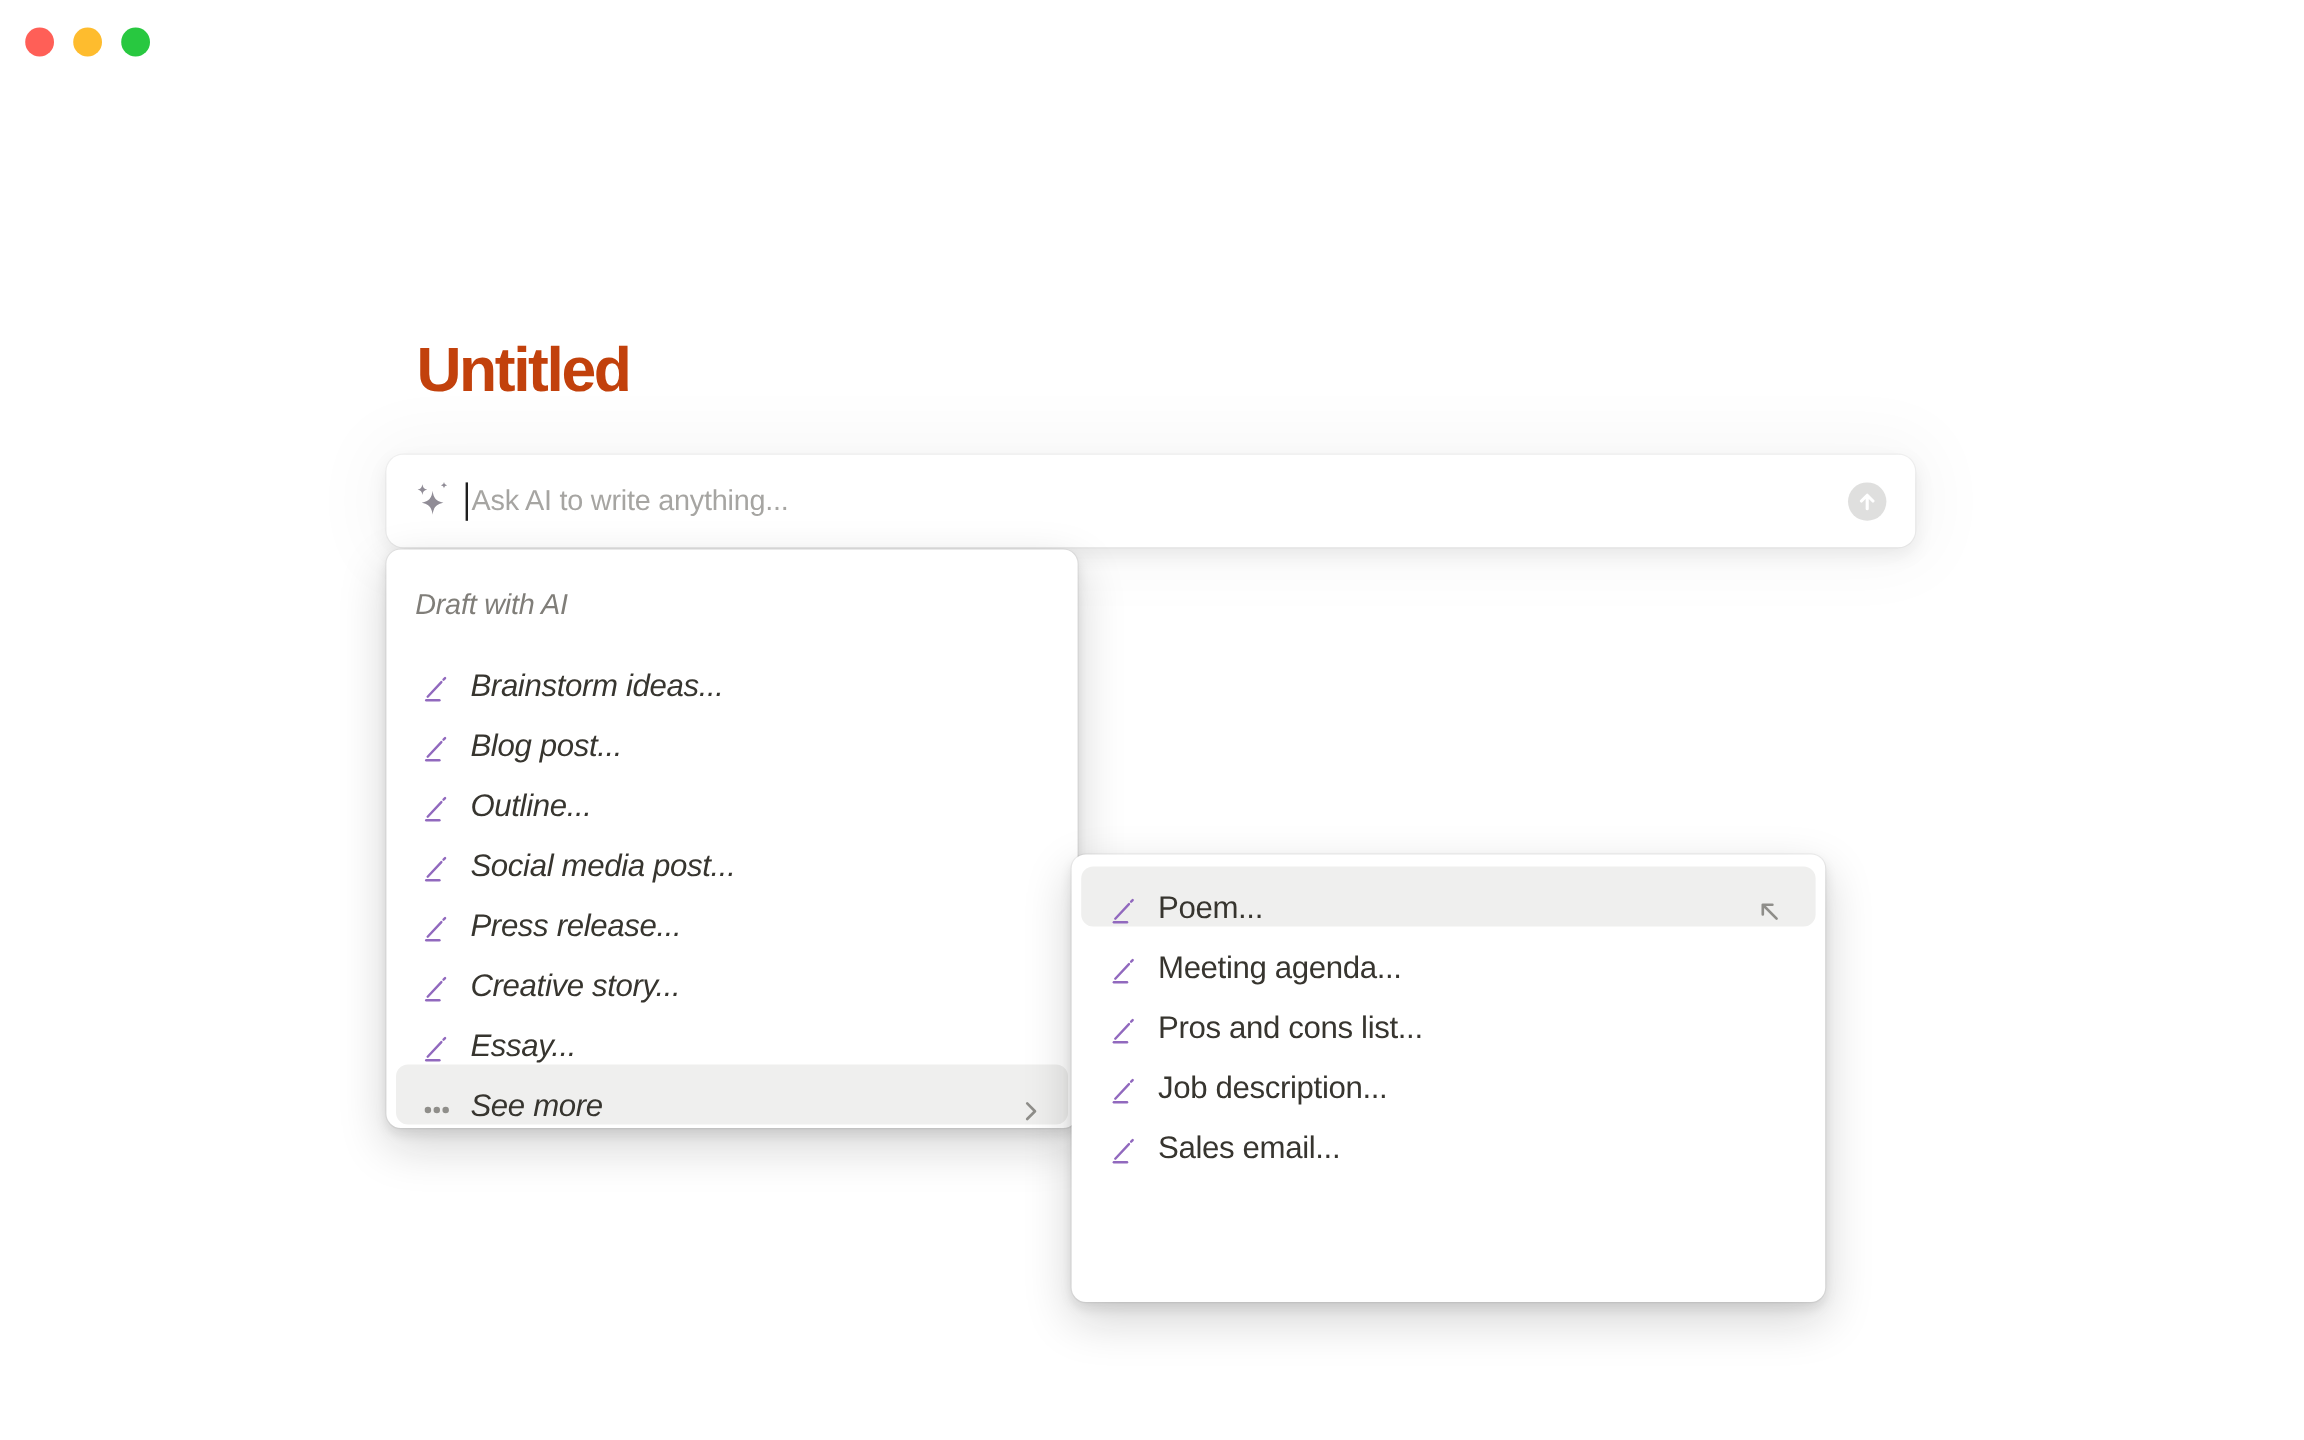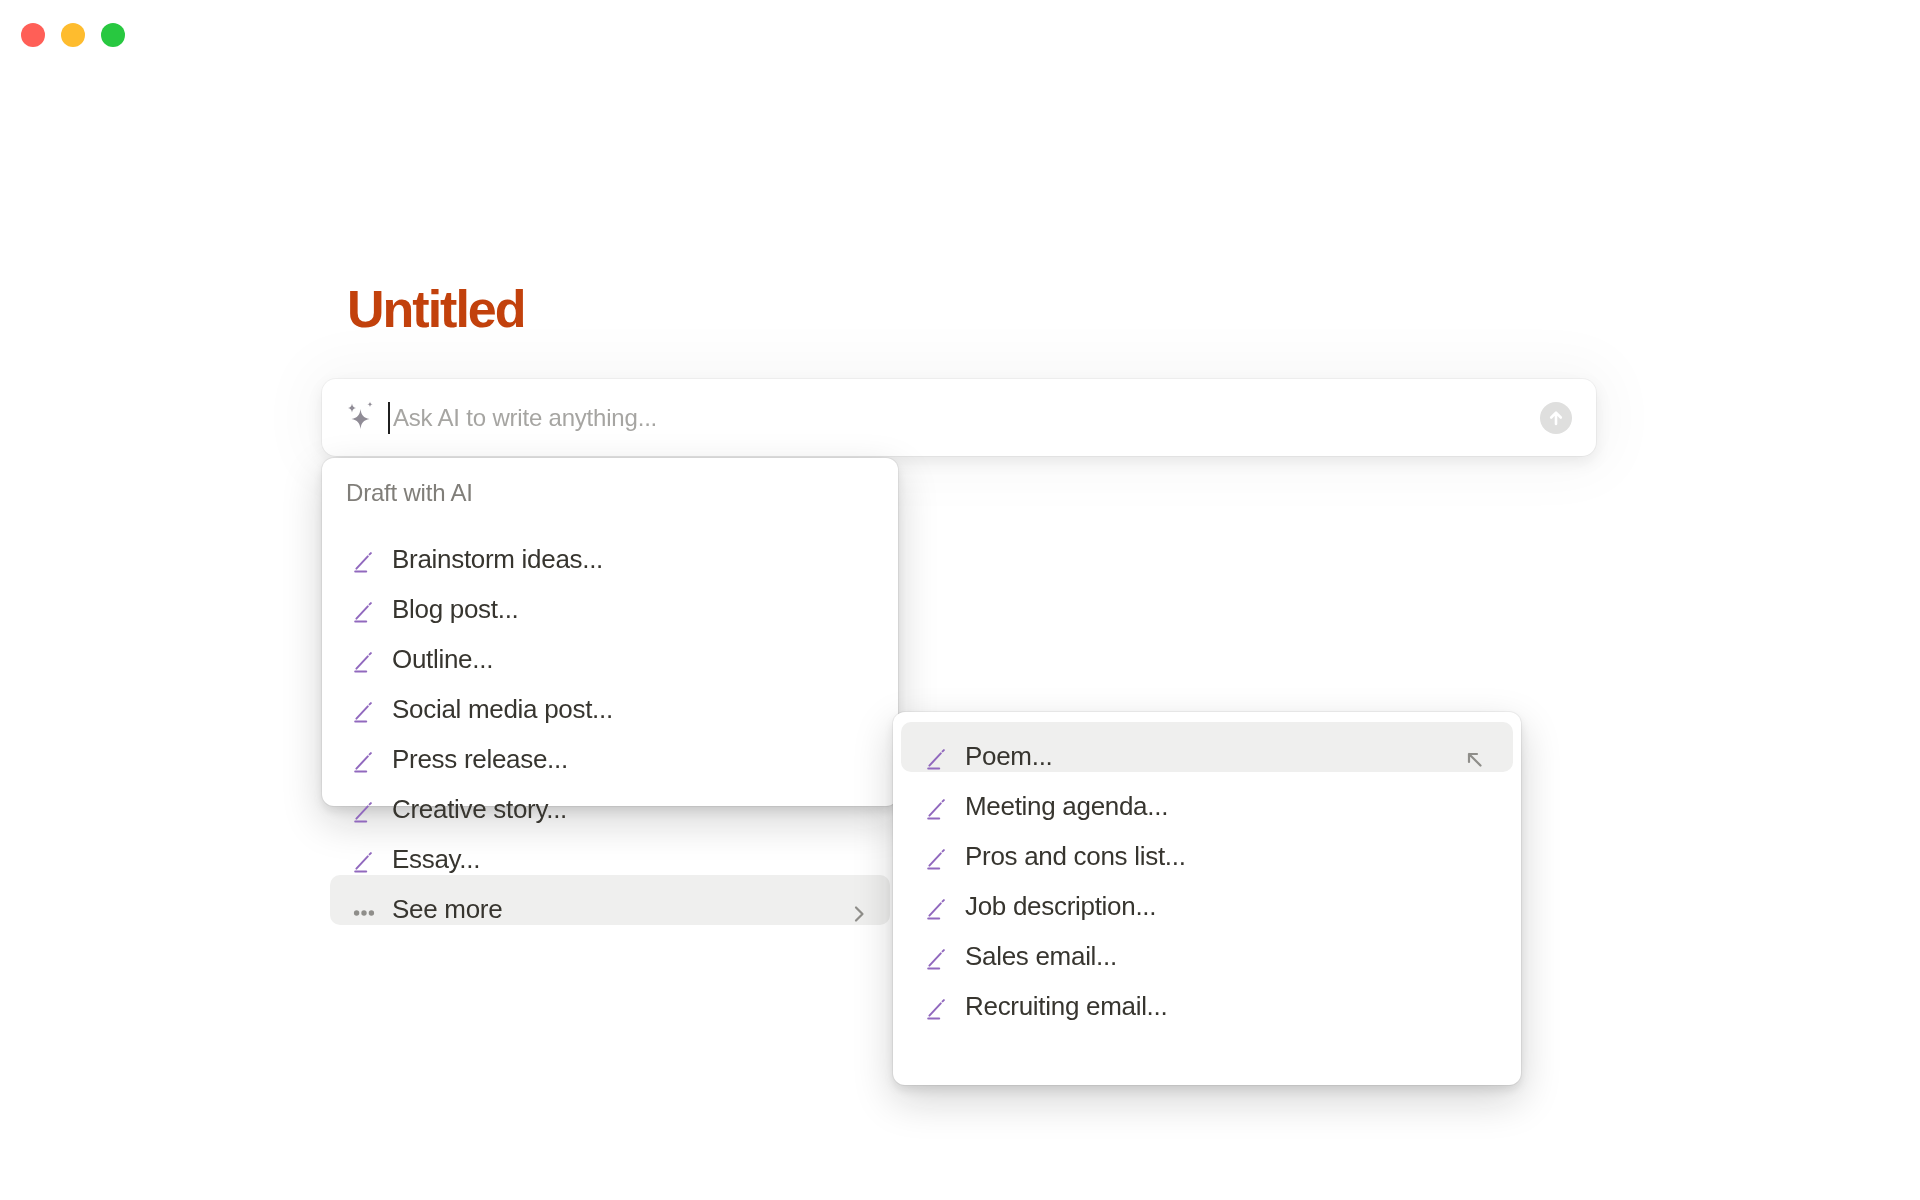--- a/index.html
+++ b/index.html
@@ -42,21 +42,21 @@
     padding:0;cursor:default;
   }
 
   
   .panel{
     position:absolute;background:#ffffff;border-radius:12px;box-sizing:border-box;
     box-shadow:rgba(15,15,15,0.05) 0 0 0 1px,
                rgba(15,15,15,0.1) 0 5px 10px,
                rgba(15,15,15,0.18) 0 15px 40px;
   }
-  .panel-draft{left:322px;top:458px;width:576px;height:348px;padding-top:20px;z-index:5;}
+  .panel-draft{left:322px;top:458px;width:576px;height:482px;padding-top:32px;z-index:5;font-style:italic;}
   .panel-submenu{left:893px;top:712px;width:628px;height:373px;padding-top:10px;z-index:6;}
 
   .menu-header{
     height:30px;line-height:30px;margin:0 0 17px 0;padding-left:24px;
     font-size:24px;color:#807E79;letter-spacing:-0.2px;
   }
   .menu-row{
     height:50px;margin:0 8px;border-radius:8px;
     display:flex;align-items:flex-end;box-sizing:border-box;
     padding-left:22px;padding-right:16px;
@@ -242,24 +242,14 @@
       <div class="menu-row">
         <span class="row-icon">
           <svg width="24" height="24" viewBox="0 0 24 24">
       <path d="M3.2 20.6 H14.2" stroke="#9169BE" stroke-width="2" stroke-linecap="round" fill="none"></path>
       <path d="M4.4 17.6 L15.8 5.4" stroke="#9169BE" stroke-width="2" stroke-linecap="round" fill="none"></path>
       <path d="M17.6 3.4 L18.9 2.1" stroke="#9169BE" stroke-width="2" stroke-linecap="round" fill="none"></path>
     </svg>
         </span>
         <span class="row-label">Sales email...</span>
       </div>
-      <div class="menu-row">
-        <span class="row-icon">
-          <svg width="24" height="24" viewBox="0 0 24 24">
-      <path d="M3.2 20.6 H14.2" stroke="#9169BE" stroke-width="2" stroke-linecap="round" fill="none"></path>
-      <path d="M4.4 17.6 L15.8 5.4" stroke="#9169BE" stroke-width="2" stroke-linecap="round" fill="none"></path>
-      <path d="M17.6 3.4 L18.9 2.1" stroke="#9169BE" stroke-width="2" stroke-linecap="round" fill="none"></path>
-    </svg>
-        </span>
-        <span class="row-label">Recruiting email...</span>
-      </div>
     </div>
 </div>
 
 </body></html>

